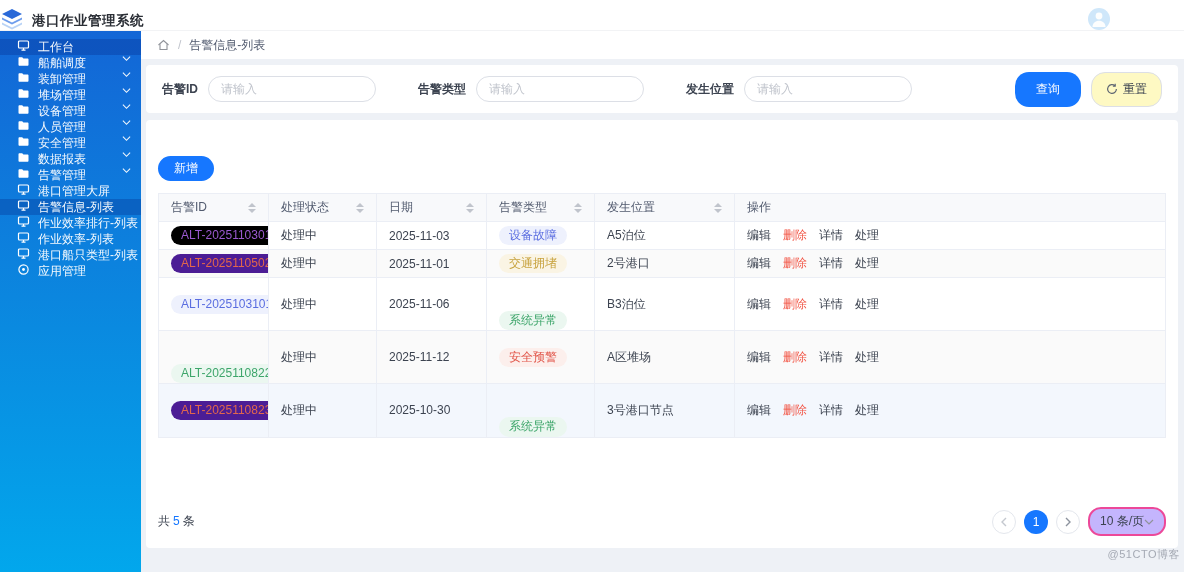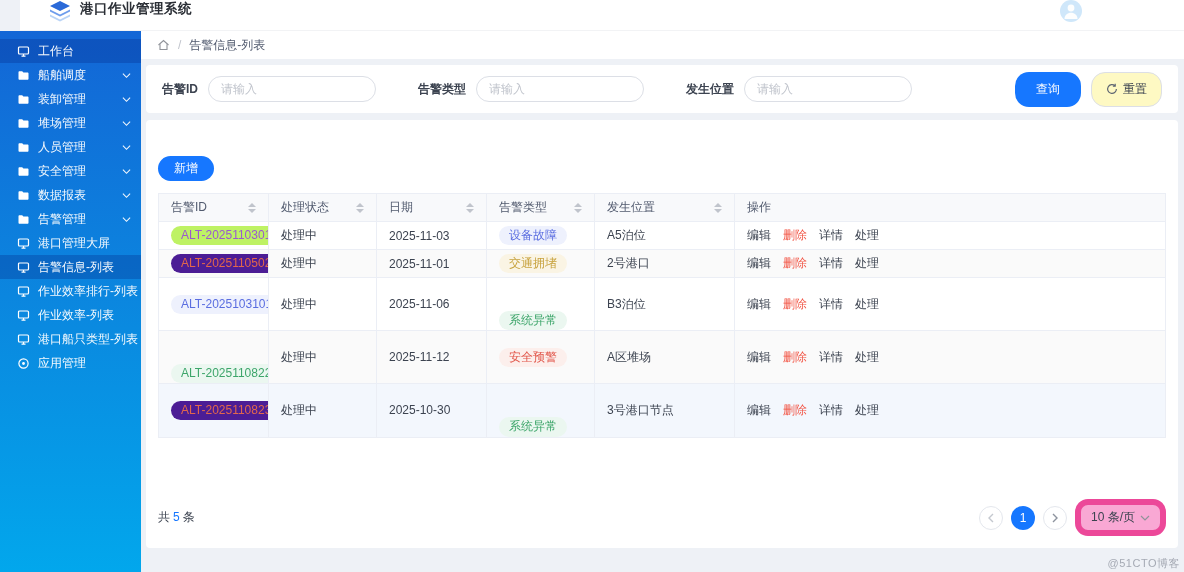--- a/index.html
+++ b/index.html
@@ -1,28 +1,28 @@
 <!DOCTYPE html>
 <html><head>
 <meta charset="utf-8">
 <style>
   html,body{margin:0;padding:0;background:#dfe3ea;}
   body{font-family:"Liberation Sans","DejaVu Sans",sans-serif;}
   .app{position:relative;width:1184px;height:572px;background:#eef1f6;overflow:hidden;display:flex;flex-direction:column;}
 
   
-  .top-header{height:30px;background:#fff;display:flex;align-items:flex-start;padding:0 28px;flex-shrink:0;border-bottom:1px solid #f2f3f5;margin-left:20px;}
+  .top-header{height:30px;background:#fff;display:flex;align-items:flex-end;padding:0 0;flex-shrink:0;border-bottom:1px solid #f2f3f5;}
   .logo{width:24px;height:22px;margin-right:8px;display:flex;align-items:center;}
   .app-title{font-size:13.5px;font-weight:bold;color:#2b2f36;letter-spacing:.5px;}
   .avatar{margin-left:auto;margin-right:74px;width:22px;height:22px;border-radius:50%;background:#cfe7fa;display:flex;align-items:center;justify-content:center;overflow:hidden;cursor:pointer;}
 
   
   .body{flex:1;display:flex;min-height:0;}
   .sidebar{width:141px;flex-shrink:0;background:linear-gradient(180deg,#1366d6 0%,#0a8ae0 55%,#02a7ec 100%);padding-top:8px;}
-  .side-item{height:24px;display:flex;align-items:center;padding:0 10px 0 17px;color:rgba(255,255,255,.96);font-size:12px;cursor:pointer;white-space:nowrap;}
+  .side-item{height:16px;display:flex;padding:0 10px 0 17px;color:rgba(255,255,255,.96);font-size:12px;cursor:pointer;white-space:nowrap;}
   .side-item.active{background:rgba(3,40,135,.30);}
   .side-item .icon{width:13px;height:13px;margin-right:8px;display:inline-flex;align-items:center;justify-content:center;flex-shrink:0;}
   .side-item .chev{margin-left:auto;display:inline-flex;opacity:.95;}
 
   .main{flex:1;display:flex;flex-direction:column;min-width:0;}
   .breadcrumb{height:28px;background:#fff;display:flex;align-items:center;padding:0 16px;font-size:12px;color:#515a6e;gap:8px;flex-shrink:0;}
   .breadcrumb .home{display:inline-flex;cursor:pointer;}
   .breadcrumb .sep{color:#c0c4cc;}
 
   .content{flex:1;padding:6px 6px 24px 5px;display:flex;flex-direction:column;min-height:0;}
@@ -47,39 +47,39 @@
   th{background:#f8f9fb;color:#515a6e;font-weight:normal;cursor:pointer;}
   td{color:#3c4350;}
   tbody tr:nth-child(2n) td{background:#fafafa;}
   tbody tr:last-child td{background:#f3f7fd;}
   .th-inner{display:flex;align-items:center;justify-content:space-between;}
   .sort{display:inline-flex;flex-direction:column;gap:2px;margin-left:6px;cursor:pointer;}
   .tri-up{width:0;height:0;border-left:4px solid transparent;border-right:4px solid transparent;border-bottom:4px solid #c0c4cc;}
   .tri-down{width:0;height:0;border-left:4px solid transparent;border-right:4px solid transparent;border-top:4px solid #c0c4cc;}
 
   .badge{display:inline-block;padding:3px 10px;border-radius:11px;font-size:12px;line-height:1.1;}
-  .tone-purple{color:#9b59d0;background:#bef264;}
+  .tone-purple{color:#9b59d0;background:#000000;}
   .tone-orange{color:#e2674b;background:#4c1d95;}
   .tone-indigo{color:#5a6de0;background:#eef1fd;}
   .tone-green{color:#3da56a;background:#ebf7f0;margin-top:33px;}
   .tone-yellow{color:#c7a23d;background:#faf4e4;}
   .tone-red{color:#e15549;background:#fcefec;}
 
   .link{margin-right:12px;color:#3c4350;cursor:pointer;}
   .link.danger{color:#f25545;}
 
   
   .table-footer{margin-top:auto;display:flex;align-items:center;font-size:12px;color:#3c4350;padding-top:10px;}
   .total .num{color:#1677ff;margin:0 3px;}
   .pager{margin-left:auto;display:flex;align-items:center;gap:8px;}
   .pg-circle{width:24px;height:24px;border-radius:50%;background:#fff;border:1px solid #e4e7ed;display:flex;align-items:center;justify-content:center;cursor:pointer;box-sizing:border-box;}
   .pg-current{width:24px;height:24px;border-radius:50%;background:#1677ff;color:#fff;display:flex;align-items:center;justify-content:center;font-size:12px;cursor:pointer;}
-  .pg-size{height:25px;border:6px solid #ec4899;border-radius:13px;padding:0 10px;display:flex;align-items:center;gap:5px;color:#3c4350;background:#f9a8d4;cursor:pointer;}
-
-  .watermark{position:absolute;right:4px;bottom:1px;font-size:11px;color:rgba(140,146,158,.75);letter-spacing:.5px;}
+  .pg-size{height:25px;border:2px solid #ec4899;border-radius:13px;padding:0 10px;display:flex;align-items:center;color:#3c4350;background:#c4b5fd;cursor:pointer;}
+
+  .watermark{position:absolute;right:4px;bottom:10px;font-size:11px;color:rgba(140,146,158,.75);letter-spacing:.5px;}
 </style>
 </head>
 <body>
 
 <div class="app">
 
   <header class="top-header">
     <span class="logo">
       <svg viewBox="0 0 24 22" width="24" height="22">
         <path d="M12 1 L22 6 L12 11 L2 6 Z" fill="#2a69d8"></path>
@@ -146,20 +146,33 @@
               <polyline points="1,1.5 5,5.5 9,1.5"></polyline>
             </svg>
           </span>
         </div>
         <div class="side-item">
           <span class="icon">
             <svg viewBox="0 0 13 13" width="13" height="13">
               <path d="M1.5 3.2c0-.55.45-1 1-1h2.7l1.2 1.3h4.1c.55 0 1 .45 1 1v5.3c0 .55-.45 1-1 1h-8c-.55 0-1-.45-1-1z" fill="#fff"></path>
             </svg>
           </span>
+          <span>设备管理</span>
+          <span class="chev">
+            <svg viewBox="0 0 10 7" width="9" height="7" fill="none" stroke="#fff" stroke-width="1.2">
+              <polyline points="1,1.5 5,5.5 9,1.5"></polyline>
+            </svg>
+          </span>
+        </div>
+        <div class="side-item">
+          <span class="icon">
+            <svg viewBox="0 0 13 13" width="13" height="13">
+              <path d="M1.5 3.2c0-.55.45-1 1-1h2.7l1.2 1.3h4.1c.55 0 1 .45 1 1v5.3c0 .55-.45 1-1 1h-8c-.55 0-1-.45-1-1z" fill="#fff"></path>
+            </svg>
+          </span>
           <span>人员管理</span>
           <span class="chev">
             <svg viewBox="0 0 10 7" width="9" height="7" fill="none" stroke="#fff" stroke-width="1.2">
               <polyline points="1,1.5 5,5.5 9,1.5"></polyline>
             </svg>
           </span>
         </div>
         <div class="side-item">
           <span class="icon">
             <svg viewBox="0 0 13 13" width="13" height="13">

